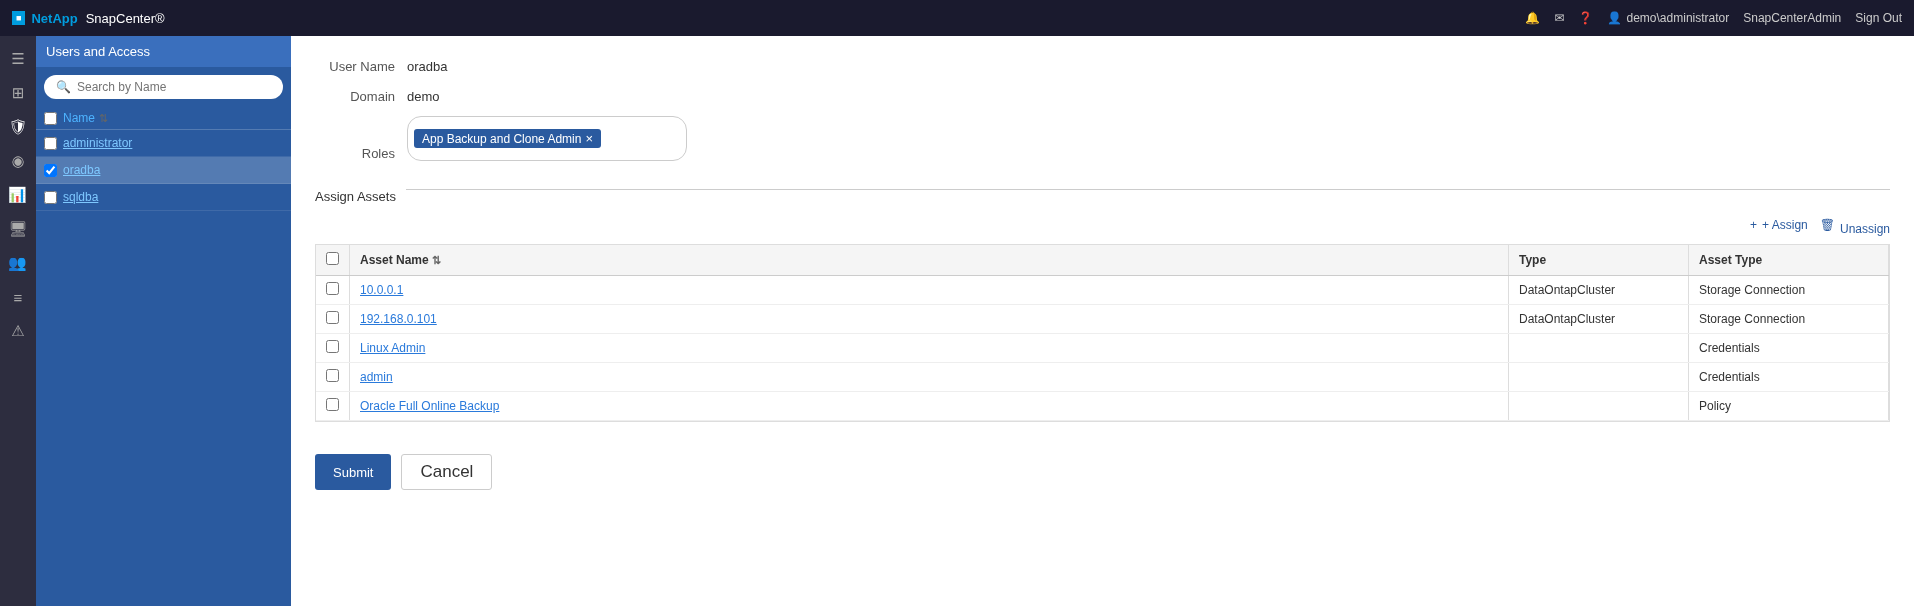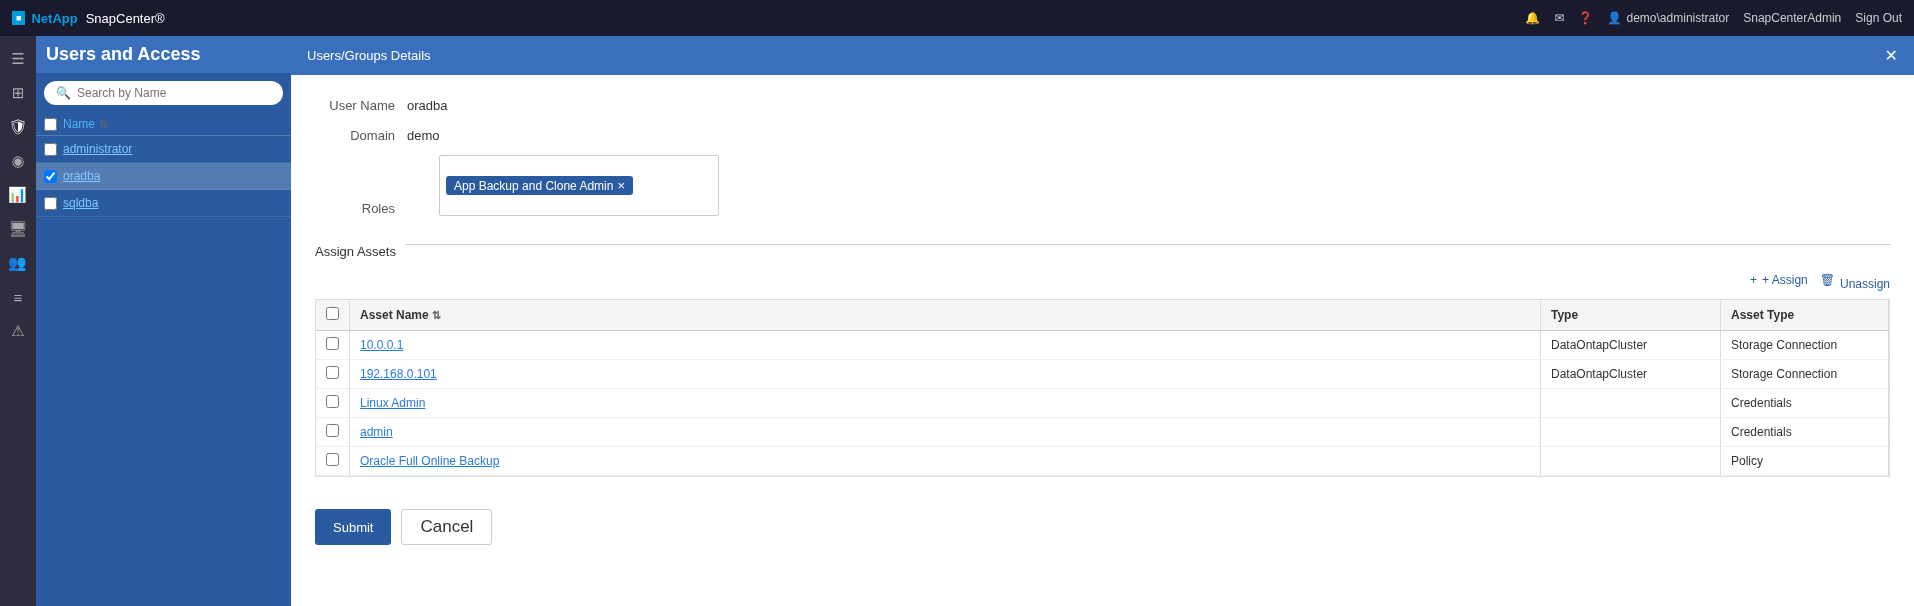--- a/index.html
+++ b/index.html
@@ -45,22 +45,22 @@
     .left-panel {
       width: 255px;
       background: #2a5a9f;
       display: flex;
       flex-direction: column;
     }
     .left-panel-header {
       background: #3a6fbd;
       padding: 8px 10px;
       color: white;
-      font-size: 18px;
-      font-weight: bold;
+      font-size: 13px;
+      font-weight: normal;
     }
     .search-box {
       margin: 8px;
       background: white;
       border-radius: 14px;
       padding: 5px 12px;
       display: flex;
       align-items: center;
       gap: 6px;
     }
@@ -100,22 +100,22 @@
       justify-content: space-between;
       align-items: center;
     }
     .close-btn { cursor: pointer; font-size: 16px; color: white; background: none; border: none; }
 
     .detail-section { padding: 20px 24px 16px 24px; }
     .detail-row { display: flex; align-items: flex-end; margin-bottom: 12px; }
     .detail-label { width: 80px; text-align: right; color: #555; font-size: 13px; margin-right: 12px; padding-top: 3px; }
     .detail-value { font-size: 13px; color: #333; }
     .roles-container {
-      border: 1px solid #ccc; border-radius: 2px; padding: 20px 6px;
-      min-width: 280px; display: flex; flex-wrap: wrap; gap: 4px; min-height: 28px; margin-left: 32px;
+      border: 1px solid #ccc; border-radius: 14px; padding: 12px 6px;
+      min-width: 280px; display: flex; flex-wrap: wrap; gap: 4px; min-height: 28px;
     }
     .role-tag {
       background: #2a5a9f; color: white; padding: 2px 8px; border-radius: 3px;
       font-size: 12px; display: flex; align-items: center; gap: 4px;
     }
     .role-tag .remove { cursor: pointer; font-size: 13px; }
 
     
     .assign-assets-section { padding: 0 24px 16px 24px; }
     .section-divider { display: flex; align-items: flex-start; margin-bottom: 10px; }
@@ -131,21 +131,21 @@
       font-size: 12px; font-weight: bold; color: #333; border-bottom: 1px solid #ccc;
       border-right: 1px solid #ddd;
     }
     .assets-table td {
       padding: 6px 10px; font-size: 12px; border-bottom: 1px solid #eee;
       border-right: 1px solid #ddd; vertical-align: middle;
     }
     .assets-table .link { color: #2a7adb; text-decoration: underline; cursor: pointer; }
     .col-check { width: 30px; }
     .col-type { width: 180px; margin-top: 19px; }
-    .col-asset-type { width: 168px; }
+    .col-asset-type { width: 200px; }
 
     
     .assets-table-wrapper {
       max-height: 200px; overflow-y: auto; border: 1px solid #ddd;
     }
     .assets-table-wrapper .assets-table { border: none; }
 
     
     .footer-actions { padding: 16px 24px; display: flex; gap: 10px; }
     .btn-submit {
@@ -221,24 +221,20 @@
         <span class="user-link">oradba</span>
       </div>
       <div class="user-row">
         <input type="checkbox" style="">
         <span class="user-link">sqldba</span>
       </div>
     </div>
   </div>
 
   <div class="right-panel">
-    <div class="right-panel-header">
-      <span>Users/Groups Details</span>
-      <button class="close-btn">✕</button>
-    </div>
 
     <div class="detail-section">
       <div class="detail-row">
         <span class="detail-label">User Name</span>
         <span class="detail-value">oradba</span>
       </div>
       <div class="detail-row">
         <span class="detail-label">Domain</span>
         <span class="detail-value">demo</span>
       </div>

